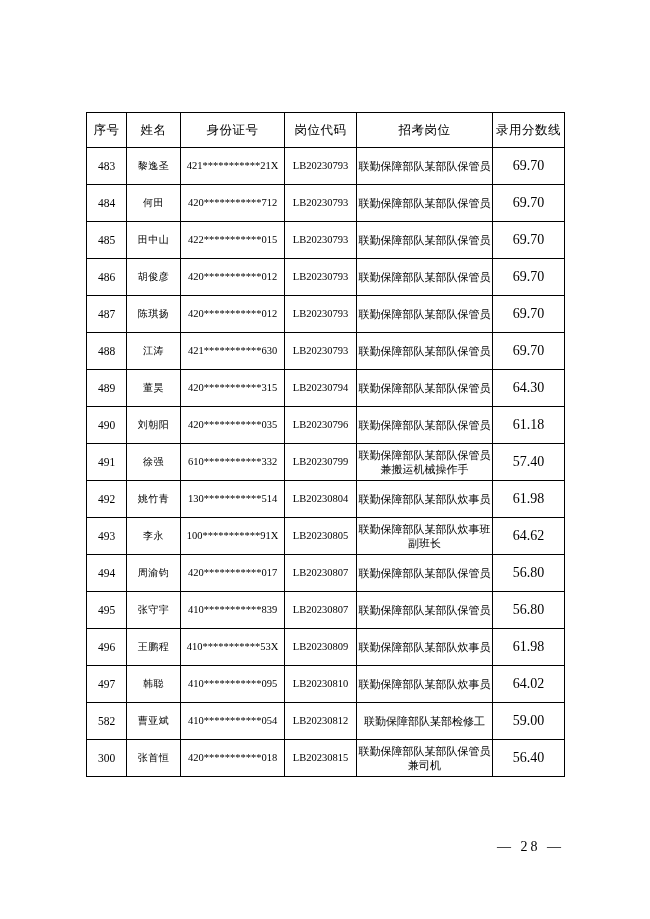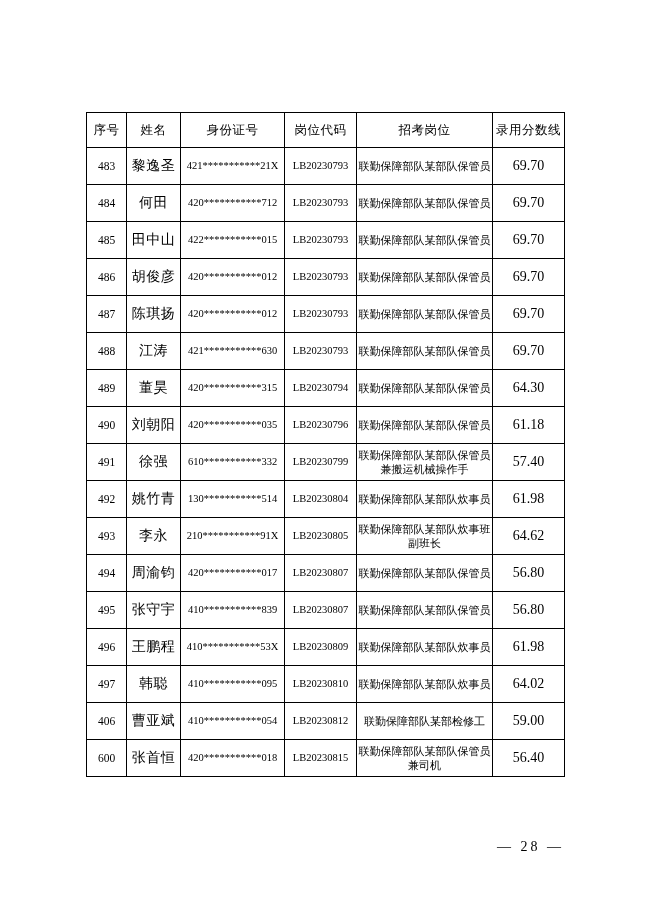--- a/index.html
+++ b/index.html
@@ -52,21 +52,21 @@
     line-height: 14px;
   }
   .col-seq   { width: 40px; }
   .col-name  { width: 54px; }
   .col-id    { width: 104px; }
   .col-code  { width: 72px; }
   .col-post  { width: 136px; }
   .col-score { width: 72px; }
 
   td.seq   { font-size: 11.5px; }
-  td.name  { font-size: 14px; letter-spacing: 0.5px; }
+  td.name  { font-size: 10px; letter-spacing: 0.5px; }
   td.idnum { font-size: 10.5px; font-family: "Liberation Serif", "DejaVu Serif", serif; }
   td.code  { font-size: 10.5px; }
   td.post  { font-size: 11px; padding: 2px 3px; line-height: 14px; margin-left: 28px; }
   td.score { font-size: 14px; }
 
   .page-number {
     position: absolute;
     right: 86px;
     bottom: 64px;
     font-size: 14px;
@@ -175,21 +175,21 @@
           <td class="seq">492</td>
           <td class="name">姚竹青</td>
           <td class="idnum">130***********514</td>
           <td class="code">LB20230804</td>
           <td class="post">联勤保障部队某部队炊事员</td>
           <td class="score">61.98</td>
         </tr>
         <tr>
           <td class="seq">493</td>
           <td class="name">李永</td>
-          <td class="idnum">210***********91X</td>
+          <td class="idnum">100***********91X</td>
           <td class="code">LB20230805</td>
           <td class="post">联勤保障部队某部队炊事班副班长</td>
           <td class="score">64.62</td>
         </tr>
         <tr>
           <td class="seq">494</td>
           <td class="name">周渝钧</td>
           <td class="idnum">420***********017</td>
           <td class="code">LB20230807</td>
           <td class="post">联勤保障部队某部队保管员</td>
@@ -213,29 +213,29 @@
         </tr>
         <tr>
           <td class="seq">497</td>
           <td class="name">韩聪</td>
           <td class="idnum">410***********095</td>
           <td class="code">LB20230810</td>
           <td class="post">联勤保障部队某部队炊事员</td>
           <td class="score">64.02</td>
         </tr>
         <tr>
-          <td class="seq">406</td>
+          <td class="seq">582</td>
           <td class="name">曹亚斌</td>
           <td class="idnum">410***********054</td>
           <td class="code">LB20230812</td>
           <td class="post">联勤保障部队某部检修工</td>
           <td class="score">59.00</td>
         </tr>
         <tr>
-          <td class="seq">600</td>
+          <td class="seq">300</td>
           <td class="name">张首恒</td>
           <td class="idnum">420***********018</td>
           <td class="code">LB20230815</td>
           <td class="post">联勤保障部队某部队保管员兼司机</td>
           <td class="score">56.40</td>
         </tr>
       </tbody>
     </table>
   </div>
 

